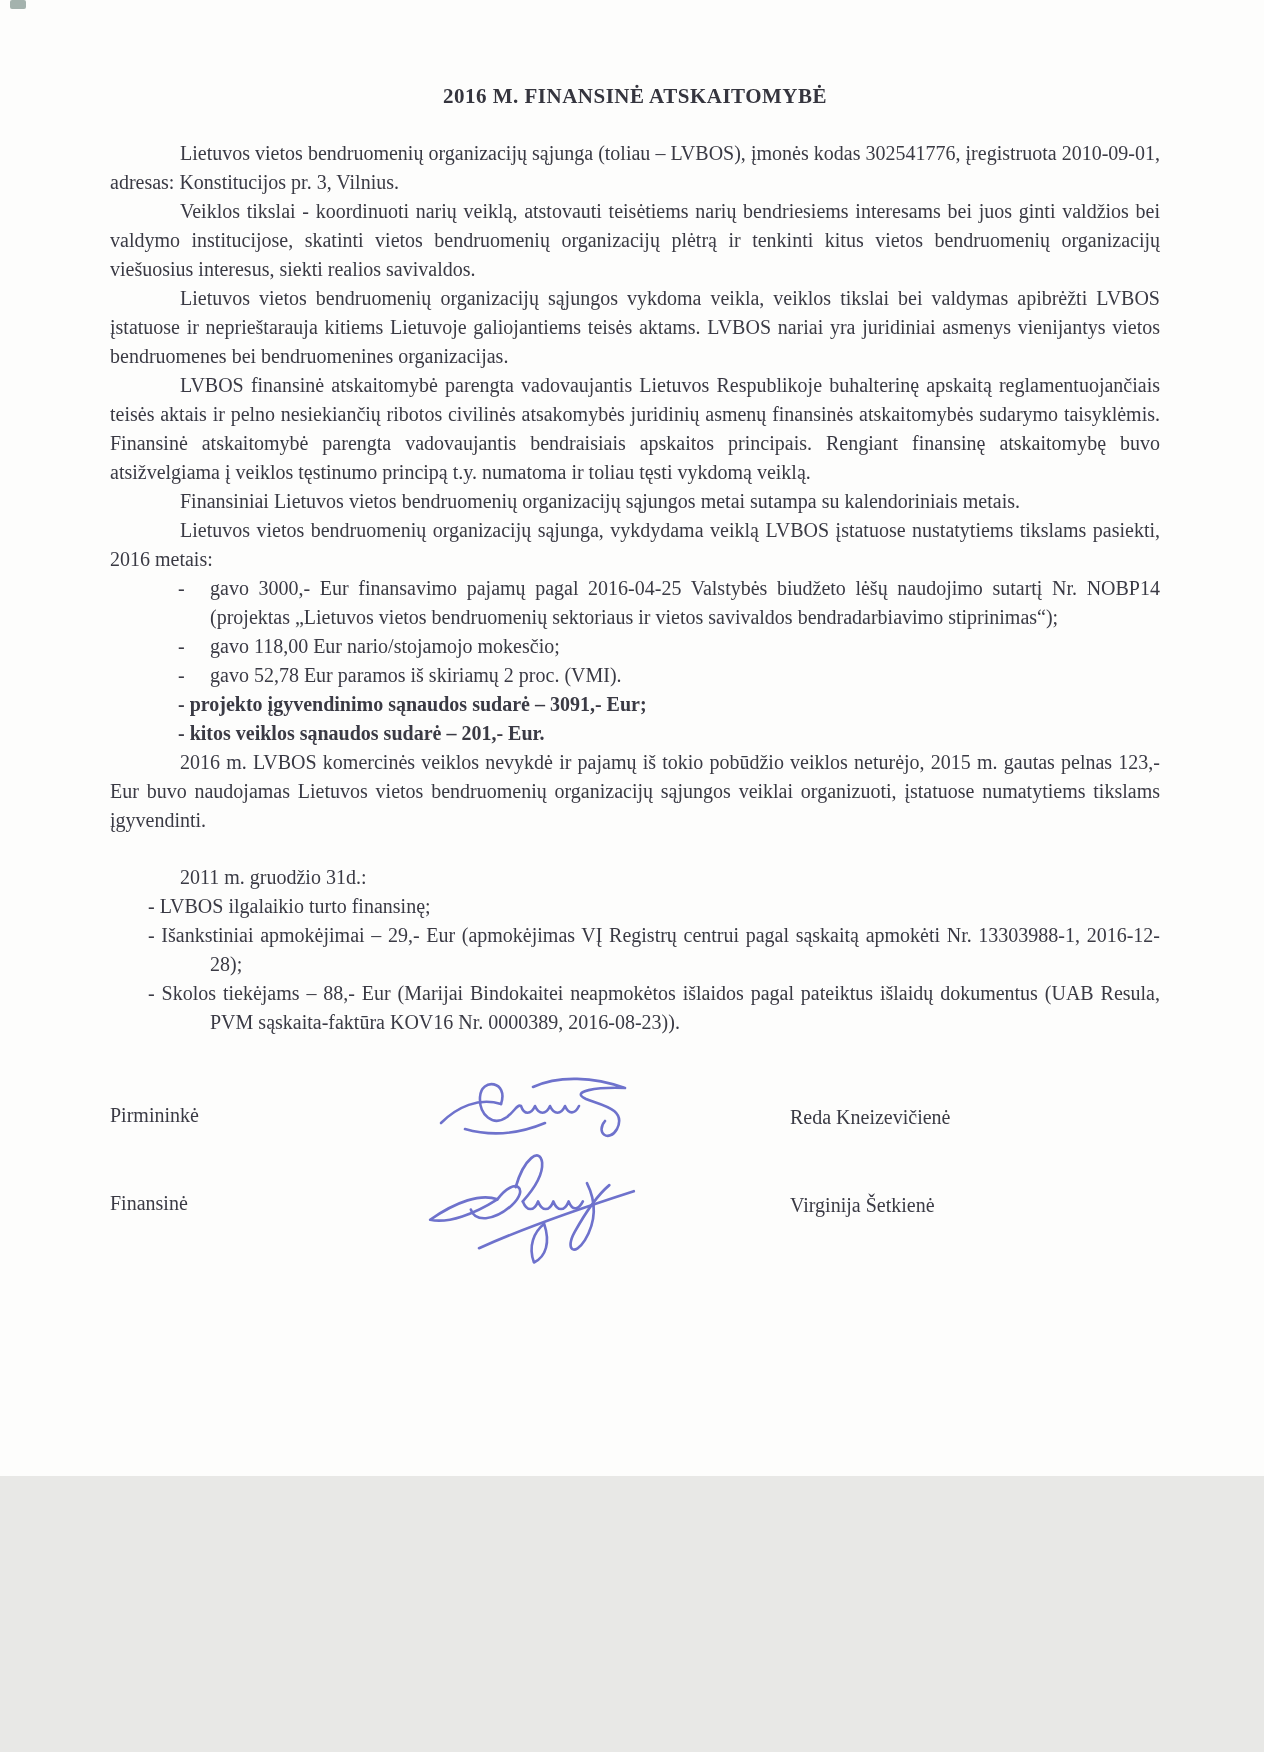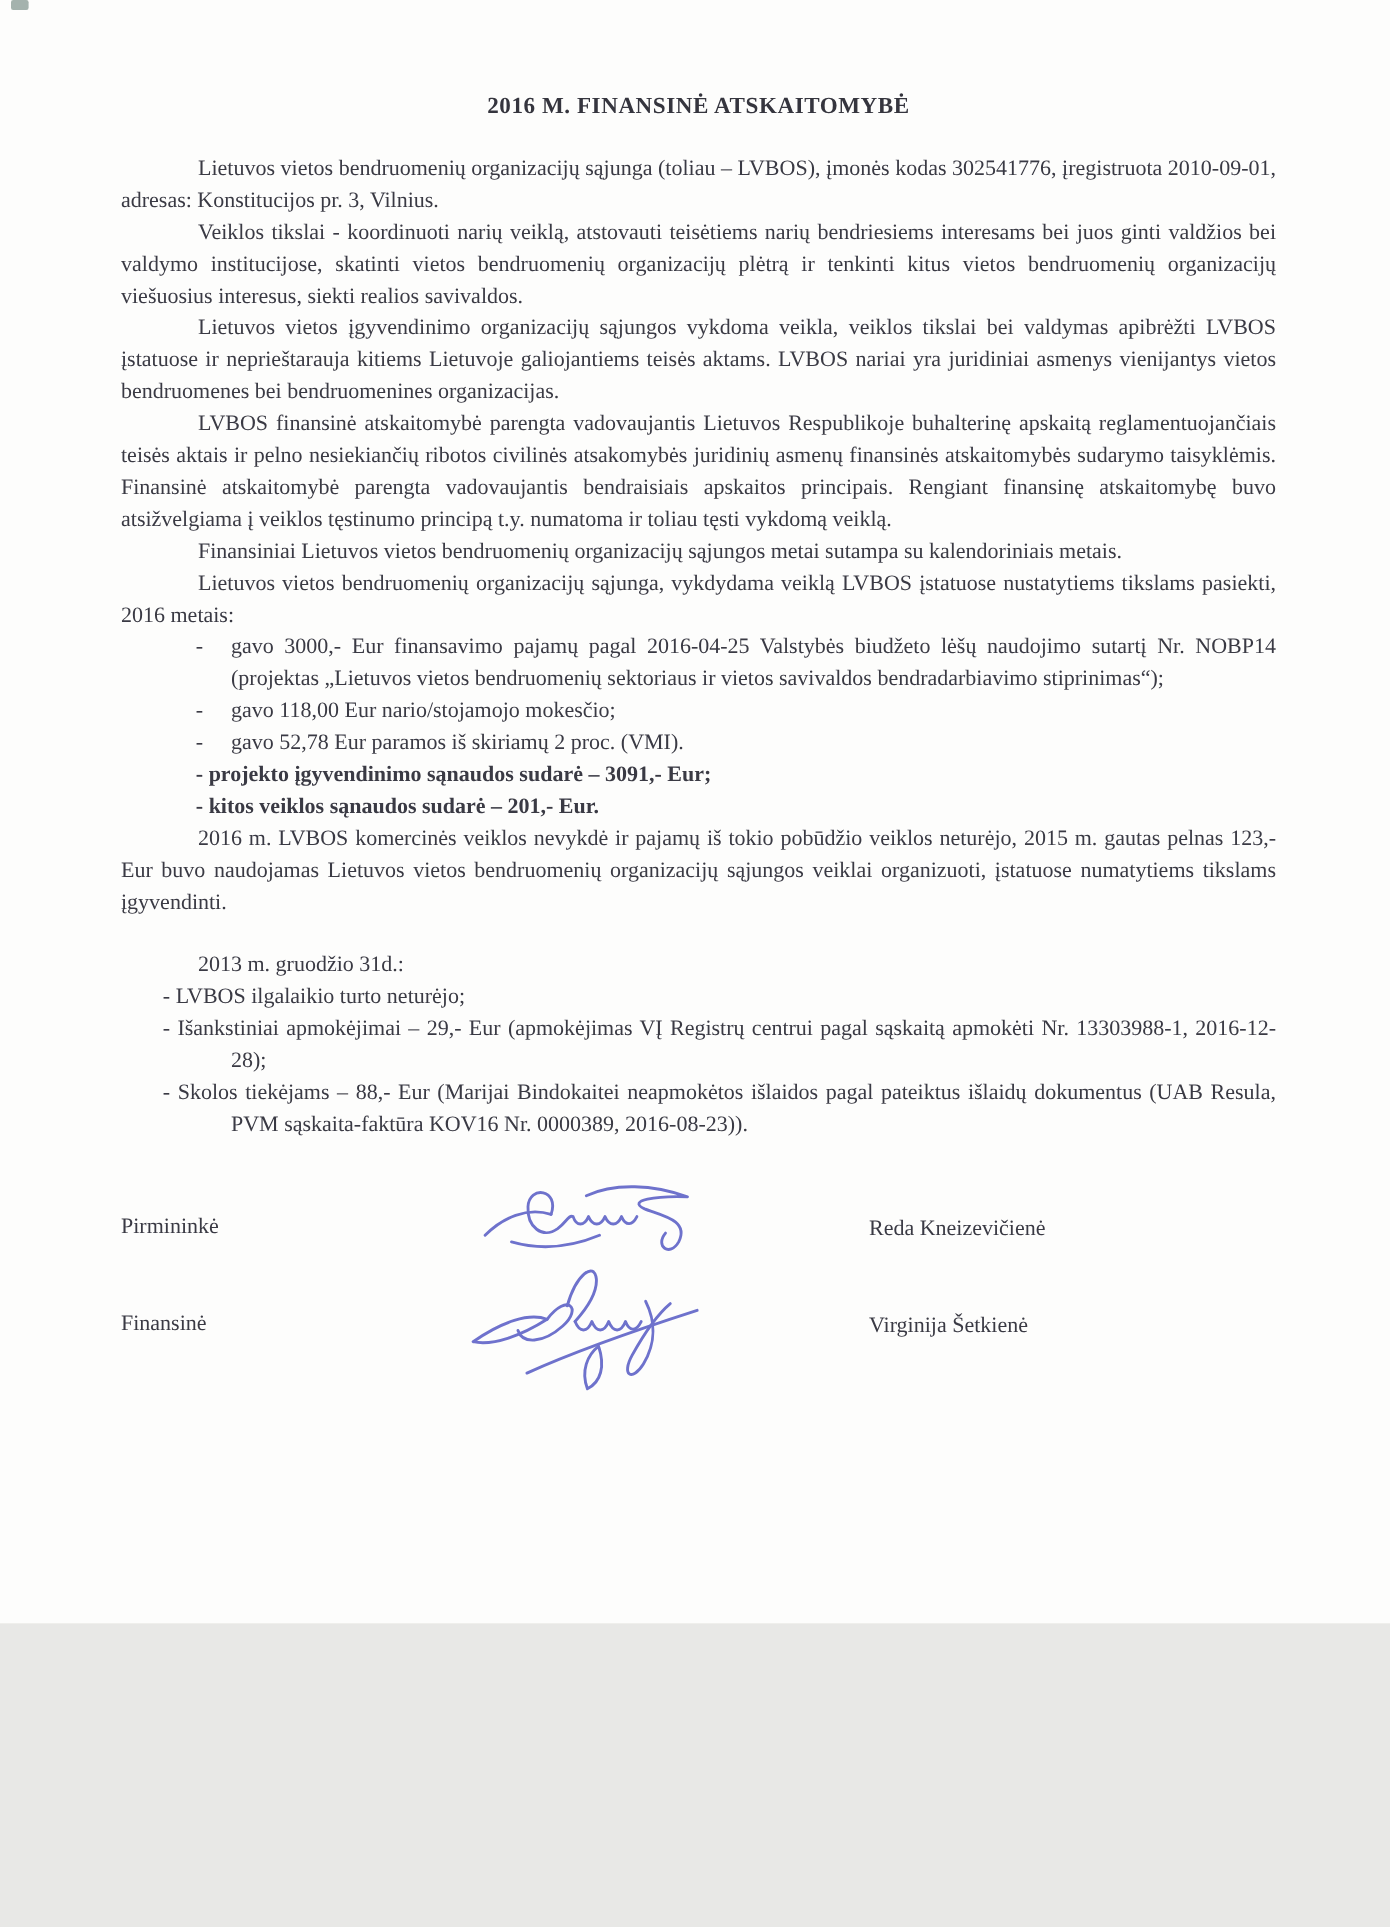--- a/index.html
+++ b/index.html
@@ -96,21 +96,21 @@
   <div class="scan-artifact artifact-smudge"></div>
 
   <div class="content">
 
     <div class="doc-title">
       <div>2016 M. FINANSINĖ ATSKAITOMYBĖ</div>
     </div>
 
     <p class="para">Lietuvos vietos bendruomenių organizacijų sąjunga (toliau – LVBOS), įmonės kodas 302541776, įregistruota 2010-09-01, adresas: Konstitucijos pr. 3, Vilnius.</p>
     <p class="para">Veiklos tikslai - koordinuoti narių veiklą, atstovauti teisėtiems narių bendriesiems interesams bei juos ginti valdžios bei valdymo institucijose, skatinti vietos bendruomenių organizacijų plėtrą ir tenkinti kitus vietos bendruomenių organizacijų viešuosius interesus, siekti realios savivaldos.</p>
-    <p class="para">Lietuvos vietos įgyvendinimo organizacijų sąjungos vykdoma veikla, veiklos tikslai bei valdymas apibrėžti LVBOS įstatuose ir neprieštarauja kitiems Lietuvoje galiojantiems teisės aktams. LVBOS nariai yra juridiniai asmenys vienijantys vietos bendruomenes bei bendruomenines organizacijas.</p>
+    <p class="para">Lietuvos vietos bendruomenių organizacijų sąjungos vykdoma veikla, veiklos tikslai bei valdymas apibrėžti LVBOS įstatuose ir neprieštarauja kitiems Lietuvoje galiojantiems teisės aktams. LVBOS nariai yra juridiniai asmenys vienijantys vietos bendruomenes bei bendruomenines organizacijas.</p>
     <p class="para">LVBOS finansinė atskaitomybė parengta vadovaujantis Lietuvos Respublikoje buhalterinę apskaitą reglamentuojančiais teisės aktais ir pelno nesiekiančių ribotos civilinės atsakomybės juridinių asmenų finansinės atskaitomybės sudarymo taisyklėmis. Finansinė atskaitomybė parengta vadovaujantis bendraisiais apskaitos principais. Rengiant finansinę atskaitomybę buvo atsižvelgiama į veiklos tęstinumo principą t.y. numatoma ir toliau tęsti vykdomą veiklą.</p>
     <p class="para">Finansiniai Lietuvos vietos bendruomenių organizacijų sąjungos metai sutampa su kalendoriniais metais.</p>
     <p class="para">Lietuvos vietos bendruomenių organizacijų sąjunga, vykdydama veiklą LVBOS įstatuose nustatytiems tikslams pasiekti, 2016 metais:</p>
 
     <div class="bullet-row">
       <span class="marker">-</span>
       <span>gavo 3000,- Eur finansavimo pajamų pagal 2016-04-25 Valstybės biudžeto lėšų naudojimo  sutartį Nr. NOBP14 (projektas „Lietuvos vietos bendruomenių sektoriaus ir vietos savivaldos bendradarbiavimo stiprinimas“);</span>
     </div>
     <div class="bullet-row">
       <span class="marker">-</span>
@@ -120,23 +120,23 @@
       <span class="marker">-</span>
       <span>gavo 52,78 Eur paramos iš skiriamų 2 proc. (VMI).</span>
     </div>
 
 
     <div class="expense-line">- projekto įgyvendinimo sąnaudos sudarė – 3091,- Eur;</div>
     <div class="expense-line">- kitos veiklos sąnaudos sudarė – 201,- Eur.</div>
 
     <p class="para">2016 m. LVBOS komercinės veiklos nevykdė ir pajamų iš tokio pobūdžio veiklos neturėjo, 2015 m. gautas pelnas 123,- Eur buvo naudojamas Lietuvos vietos bendruomenių organizacijų sąjungos veiklai organizuoti, įstatuose numatytiems tikslams įgyvendinti.</p>
 
-    <div class="december-heading">2013 m. gruodžio 31d.:</div>
+    <div class="december-heading">2011 m. gruodžio 31d.:</div>
 
-    <div class="december-item">- LVBOS ilgalaikio turto neturėjo;</div>
+    <div class="december-item">- LVBOS ilgalaikio turto finansinę;</div>
     <div class="december-item">- Išankstiniai apmokėjimai – 29,- Eur (apmokėjimas VĮ Registrų centrui pagal sąskaitą apmokėti Nr. 13303988-1, 2016-12-28);</div>
     <div class="december-item">- Skolos tiekėjams – 88,- Eur (Marijai Bindokaitei neapmokėtos išlaidos pagal pateiktus išlaidų dokumentus (UAB Resula, PVM sąskaita-faktūra KOV16 Nr. 0000389, 2016-08-23)).</div>
 
     <div class="signature-area">
 
       <div class="sig-role role-1">Pirmininkė</div>
       <div class="sig-name name-1">Reda Kneizevičienė</div>
 
       <svg class="sig-svg sig-1" viewBox="0 0 230 100" fill="none" xmlns="http://www.w3.org/2000/svg">
         <g stroke-width="2.6" stroke-linecap="round" stroke-linejoin="round" opacity="0.88" stroke="#5b5fc6">

